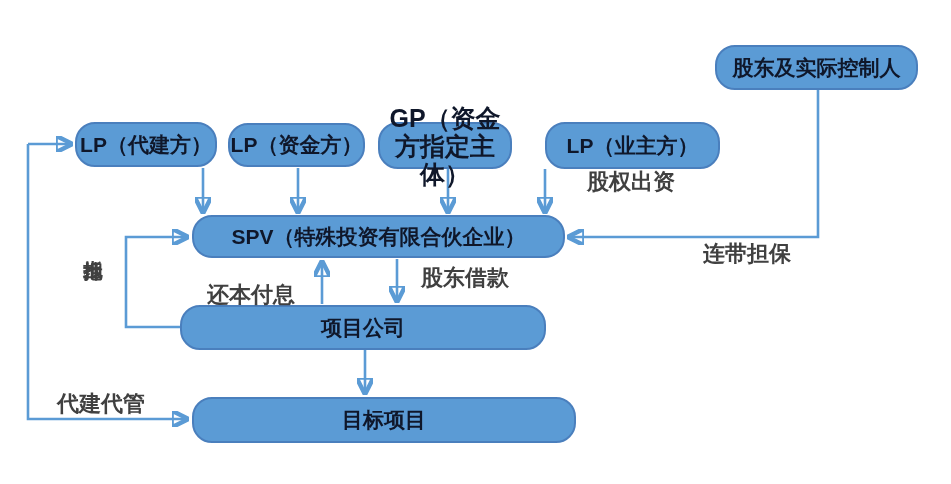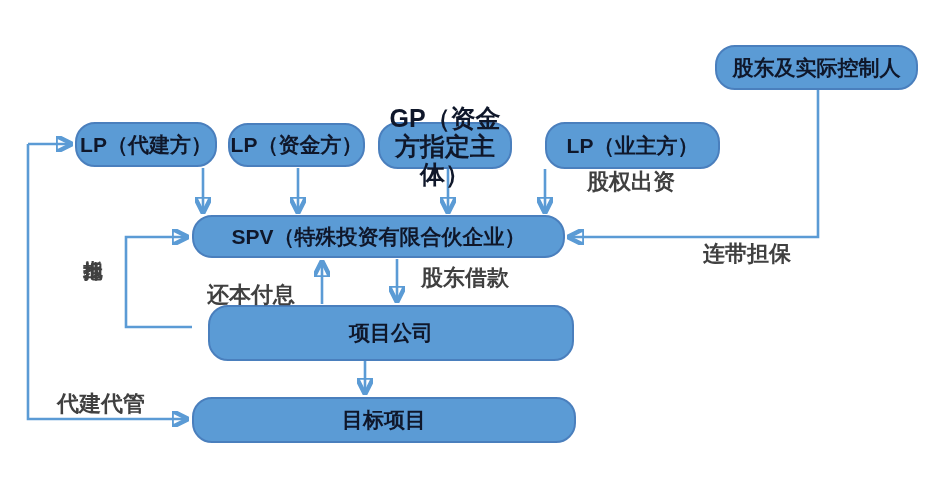--- a/index.html
+++ b/index.html
@@ -94,21 +94,21 @@
 
   <div class="node" style="left:228px; top:123px; width:137px; height:44px;">LP（资金方）</div>
 
   <div class="node small-text" style="left:378px; top:122px; width:134px; height:47px;">GP（资金
 方指定主体）</div>
 
   <div class="node" style="left:545px; top:122px; width:175px; height:47px;">LP（业主方）</div>
 
   <div class="node" style="left:192px; top:215px; width:373px; height:43px;">SPV（特殊投资有限合伙企业）</div>
 
-  <div class="node" style="left:208px; top:305px; width:366px; height:56px;">项目公司</div>
+  <div class="node" style="left:180px; top:305px; width:366px; height:45px;">项目公司</div>
 
   <div class="node" style="left:192px; top:397px; width:384px; height:46px;">目标项目</div>
 
   <div class="edge-label" style="left:587px; top:170px;">股权出资</div>
 
   <div class="edge-label" style="left:703px; top:197px;margin-top:45px;">连带担保</div>
 
   <div class="edge-label" style="left:207px; top:266px;margin-top:17px;">还本付息</div>
 
   <div class="edge-label" style="left:421px; top:266px;">股东借款</div>

